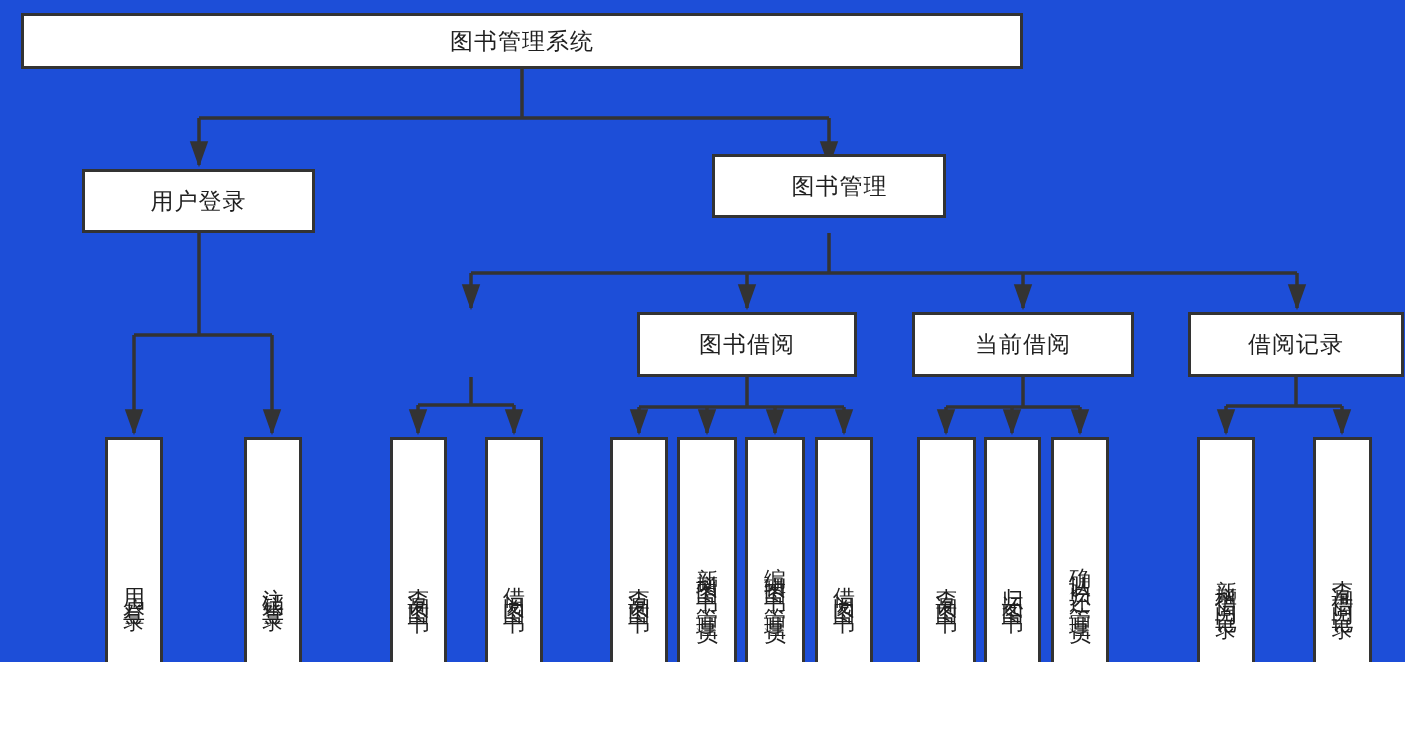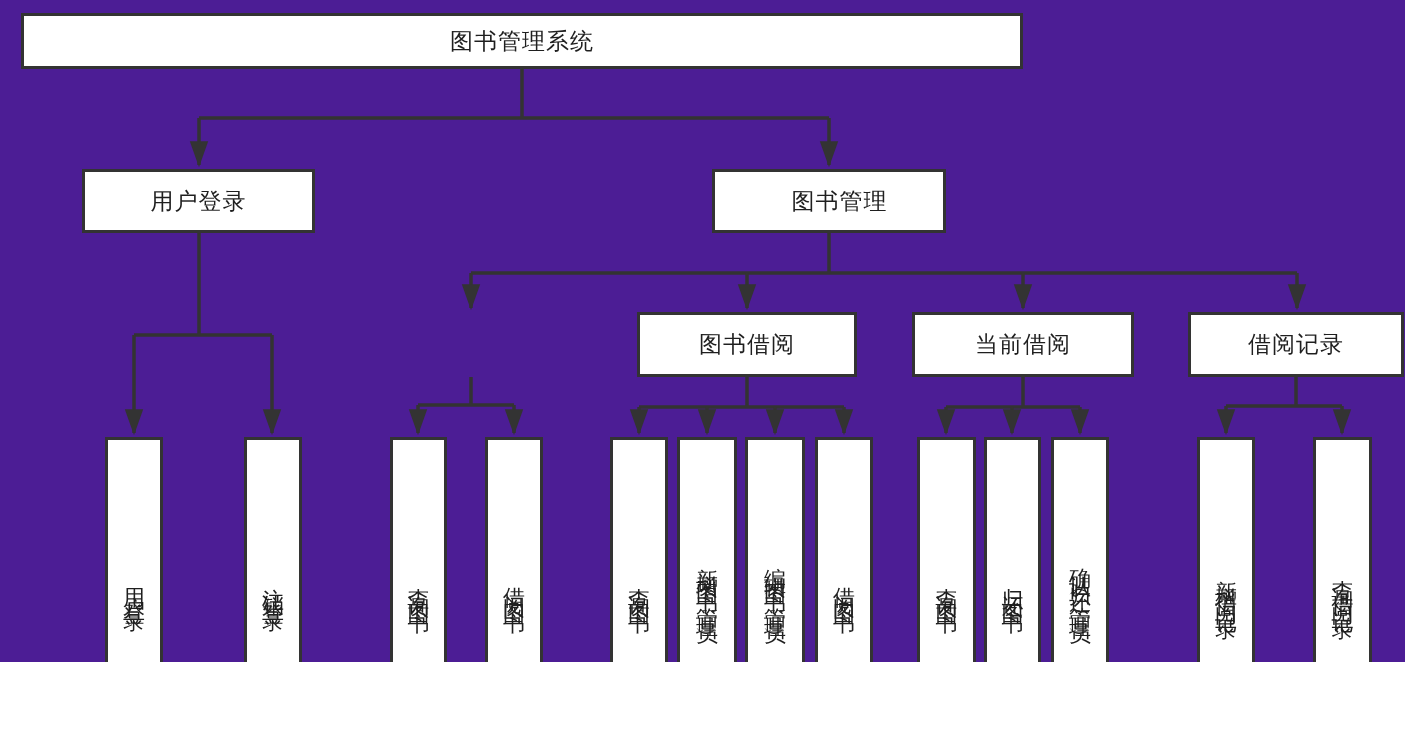--- a/index.html
+++ b/index.html
@@ -1,20 +1,20 @@
 <!DOCTYPE html>
 <html><head>
 <meta charset="utf-8">
 <style>
   html, body { margin: 0; padding: 0; background: #ffffff; }
   .canvas {
     position: relative;
     width: 1405px;
     height: 662px;
-    background: #4c1d95;
+    background: #1d4ed8;
     overflow: hidden;
     font-family: "Liberation Sans", "DejaVu Sans", sans-serif;
   }
   svg.connectors {
     position: absolute;
     left: 0; top: 0;
     width: 1405px; height: 747px;
     z-index: 1;
   }
   .node {
@@ -106,21 +106,21 @@
     <g stroke="#333333" stroke-width="3.5" fill="none">
       <path d="M1296,377 V406 M1226,406 H1342"></path>
       <line x1="1226" y1="406" x2="1226" y2="433" marker-end="url(#arrow)"></line>
       <line x1="1342" y1="406" x2="1342" y2="433" marker-end="url(#arrow)"></line>
     </g>
   </svg>
 
   <div class="node" style="left:21px; top:13px; width:1002px; height:56px;">图书管理系统</div>
 
   <div class="node" style="left:82px; top:169px; width:233px; height:64px;">用户登录</div>
-  <div class="node" style="left:712px; top:169px; width:234px; height:64px;padding-left:21px;">图书管理</div>
+  <div class="node" style="left:712px; top:154px; width:234px; height:64px;padding-left:21px;">图书管理</div>
 
   <div class="node" style="left:637px; top:312px; width:220px; height:65px;">图书借阅</div>
   <div class="node" style="left:912px; top:312px; width:222px; height:65px;">当前借阅</div>
   <div class="node" style="left:1188px; top:312px; width:216px; height:65px;">借阅记录</div>
 
   <div class="node leaf" style="left:105px; top:437px; width:58px; height:298px;">用户登录</div>
   <div class="node leaf" style="left:244px; top:437px; width:58px; height:298px;">注销登录</div>
 
   <div class="node leaf" style="left:390px; top:437px; width:57px; height:298px;">查询图书</div>
   <div class="node leaf" style="left:485px; top:437px; width:58px; height:298px;">借阅图书</div>

